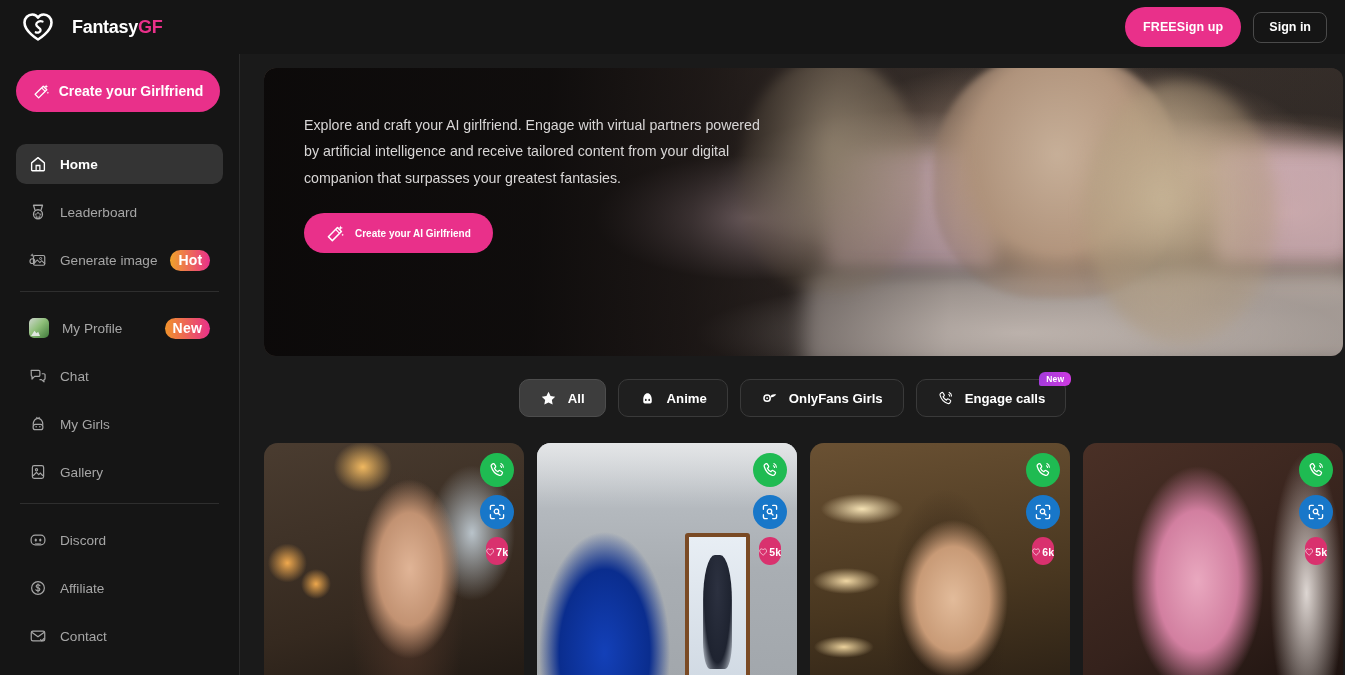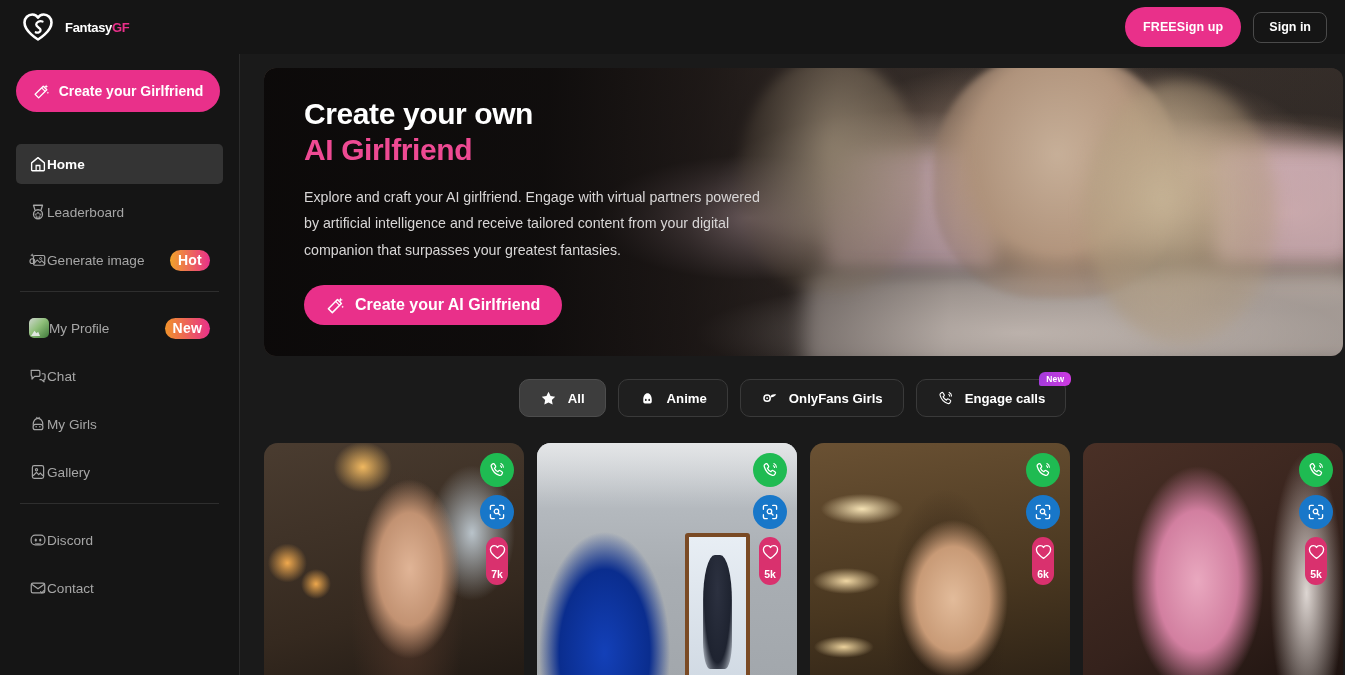--- a/index.html
+++ b/index.html
@@ -15,21 +15,21 @@
   
   .topbar {
     height: 54px; flex: 0 0 54px;
     background: #151515;
     display: flex; align-items: center;
     padding: 0 18px 0 22px;
     position: relative; z-index: 30;
   }
   .brand { display: flex; align-items: center; gap: 11px; }
   .brand-mark { width: 32px; height: 30px; display: block; }
-  .brand-text { font-size: 13px; font-weight: 700; letter-spacing: -0.3px; }
+  .brand-text { font-size: 18px; font-weight: 700; letter-spacing: -0.3px; margin-left: 7px; }
   .brand-text .gf { color: #e9308a; }
   .topbar-right { margin-left: auto; display: flex; align-items: center; gap: 12px; }
   .btn-signup {
     background: #e9308a; color: #fff; border: none;
     border-radius: 999px; height: 40px; padding: 0 18px;
     font-size: 12.5px; font-weight: 700; font-family: inherit;
     display: flex; align-items: center; cursor: pointer;
     letter-spacing: 0.1px;
   }
   .btn-signin {
@@ -53,22 +53,22 @@
     overflow: hidden;
   }
   .btn-create-gf {
     width: 204px; height: 42px;
     background: #e9308a; border: none; border-radius: 999px;
     color: #fff; font-size: 14px; font-weight: 700; font-family: inherit;
     display: flex; align-items: center; justify-content: center; gap: 9px;
     cursor: pointer; margin-bottom: 32px;
   }
   .nav-item {
-    display: flex; align-items: center; 
-    height: 40px; padding: 0 13px; border-radius: 5px;
+    display: flex; align-items: center; gap: 13px;
+    height: 40px; padding: 0 13px; border-radius: 10px;
     color: #a6a6a6; font-size: 13.6px; font-weight: 500;
     cursor: pointer; margin-bottom: 8px; position: relative;
   }
   .nav-item.active { background: #343434; color: #ffffff; font-weight: 600; }
   .nav-item .ico { width: 18px; height: 18px; flex: 0 0 18px; display: block; }
   .nav-label { white-space: nowrap; }
   .badge {
     margin-left: auto; font-size: 14px; font-weight: 700;
     padding: 2.5px 8px; border-radius: 999px; color: #fff;
     letter-spacing: 0.2px;
@@ -150,21 +150,21 @@
   .hero-content { position: relative; z-index: 3; padding: 28px 0 0 40px; }
   .hero-h1 { font-size: 30px; font-weight: 700; line-height: 1.2; letter-spacing: -0.4px; }
   .hero-h1 .accent { color: #ee4a93; display: block; }
   .hero-p {
     margin-top: 16px; max-width: 470px;
     font-size: 14.2px; line-height: 1.86; color: #d8d6d6; font-weight: 400;
   }
   .btn-hero-cta {
     margin-top: 22px; height: 40px; padding: 0 22px;
     background: #e9308a; border: none; border-radius: 999px; color: #fff;
-    font-size: 16px; font-weight: 700; font-family: inherit;
+    font-size: 10px; font-weight: 700; font-family: inherit;
     display: inline-flex; align-items: center; gap: 10px; cursor: pointer;
   }
 
   
   .explore-title {
     text-align: center; margin-top: 46px;
     font-size: 23.5px; font-weight: 700; letter-spacing: -0.2px;
   }
   .explore-title .accent { color: #ee4a93; }
   .filters {
@@ -202,22 +202,22 @@
     display: flex; flex-direction: column; align-items: center; gap: 8px;
   }
   .act {
     width: 34px; height: 34px; border-radius: 50%;
     display: flex; align-items: center; justify-content: center; cursor: pointer;
   }
   .act.call { background: #1fbb52; }
   .act.scan { background: #1877c9; }
   .act-like {
     width: 22px; background: #d9316e; border-radius: 999px;
-    display: flex; flex-direction: column; align-items: center;
-    padding: 7px 0 5px 0; gap: 8px; cursor: pointer;
+    display: flex; flex-direction: row; align-items: center;
+    padding: 7px 0 5px 0; gap: 2px; cursor: pointer;
   }
   .act-like .cnt { font-size: 10.5px; font-weight: 700; color: #fff; }
   .act svg, .act-like svg { display: block; }
 
   
   .ph1 {
     background:
       radial-gradient(ellipse 16% 12% at 38% 8%, #f0b860 0%, rgba(200,140,60,0) 70%),
       radial-gradient(circle 26px at 9% 40%, #f0a94e 0%, rgba(220,150,70,0) 75%),
       radial-gradient(circle 20px at 20% 47%, #eda74c 0%, rgba(220,150,70,0) 75%),
@@ -362,20 +362,28 @@
       <div class="nav-divider"></div>
 
       <div class="nav-item">
         <svg class="ico" viewBox="0 0 24 24">
           <rect x="2.8" y="5.5" width="18.4" height="13" rx="5.5" fill="none" stroke="currentColor" stroke-width="1.6"></rect>
           <ellipse cx="9" cy="12" rx="1.5" ry="2" fill="currentColor"></ellipse>
           <ellipse cx="15" cy="12" rx="1.5" ry="2" fill="currentColor"></ellipse>
           <path d="M8.5 16.5 C10 17.4 14 17.4 15.5 16.5" fill="none" stroke="currentColor" stroke-width="1.3"></path>
         </svg>
         <span class="nav-label">Discord</span>
+      </div>
+      <div class="nav-item">
+        <svg class="ico" viewBox="0 0 24 24">
+          <circle cx="12" cy="12" r="8.5" fill="none" stroke="currentColor" stroke-width="1.6"></circle>
+          <path d="M14.6 9 C14 8 13 7.6 12 7.6 c-1.4 0-2.5.8-2.5 2 0 2.6 5 1.4 5 4 0 1.3-1.2 2.2-2.6 2.2-1.2 0-2.3-.5-2.8-1.5" fill="none" stroke="currentColor" stroke-width="1.5" stroke-linecap="round"></path>
+          <path d="M12 6 v12" stroke="currentColor" stroke-width="1.4"></path>
+        </svg>
+        <span class="nav-label">Affiliate</span>
       </div>
       <div class="nav-item">
         <svg class="ico" viewBox="0 0 24 24">
           <rect x="3" y="5.5" width="18" height="13" rx="2.2" fill="none" stroke="currentColor" stroke-width="1.6"></rect>
           <path d="M3.6 7 L12 13 L20.4 7" fill="none" stroke="currentColor" stroke-width="1.6"></path>
           <path d="M15.5 16.8 l1.6 1.6 3-3.2" fill="none" stroke="currentColor" stroke-width="1.6" stroke-linecap="round" stroke-linejoin="round"></path>
         </svg>
         <span class="nav-label">Contact</span>
       </div>
     </div>
@@ -387,24 +395,20 @@
           <div class="bg-base"></div>
           <div class="pillow-a"></div>
           <div class="pillow-b"></div>
           <div class="sheet"></div>
           <div class="hair-l"></div>
           <div class="head-r"></div>
           <div class="hair-r"></div>
         </div>
         <div class="hero-scrim"></div>
         <div class="hero-content">
-          <h1 class="hero-h1">
-            <span>Create your own</span>
-            <span class="accent">AI Girlfriend</span>
-          </h1>
           <p class="hero-p">Explore and craft your AI girlfriend. Engage with virtual partners powered by artificial intelligence and receive tailored content from your digital companion that surpasses your greatest fantasies.</p>
           <button class="btn-hero-cta">
             <svg width="19" height="19" viewBox="0 0 24 24">
               <path d="M14.5 4.5 L19.5 9.5 L8 21 L3 16 Z" fill="none" stroke="#fff" stroke-width="1.9" stroke-linejoin="round"></path>
               <path d="M12.2 6.8 L17.2 11.8" stroke="#fff" stroke-width="1.6"></path>
               <path d="M18.5 2 L19.3 4.2 L21.5 5 L19.3 5.8 L18.5 8 L17.7 5.8 L15.5 5 L17.7 4.2 Z" fill="#fff"></path>
               <path d="M21 12 L21.5 13.3 L22.8 13.8 L21.5 14.3 L21 15.6 L20.5 14.3 L19.2 13.8 L20.5 13.3 Z" fill="#fff"></path>
             </svg>
             <span>Create your AI Girlfriend</span>
           </button>

